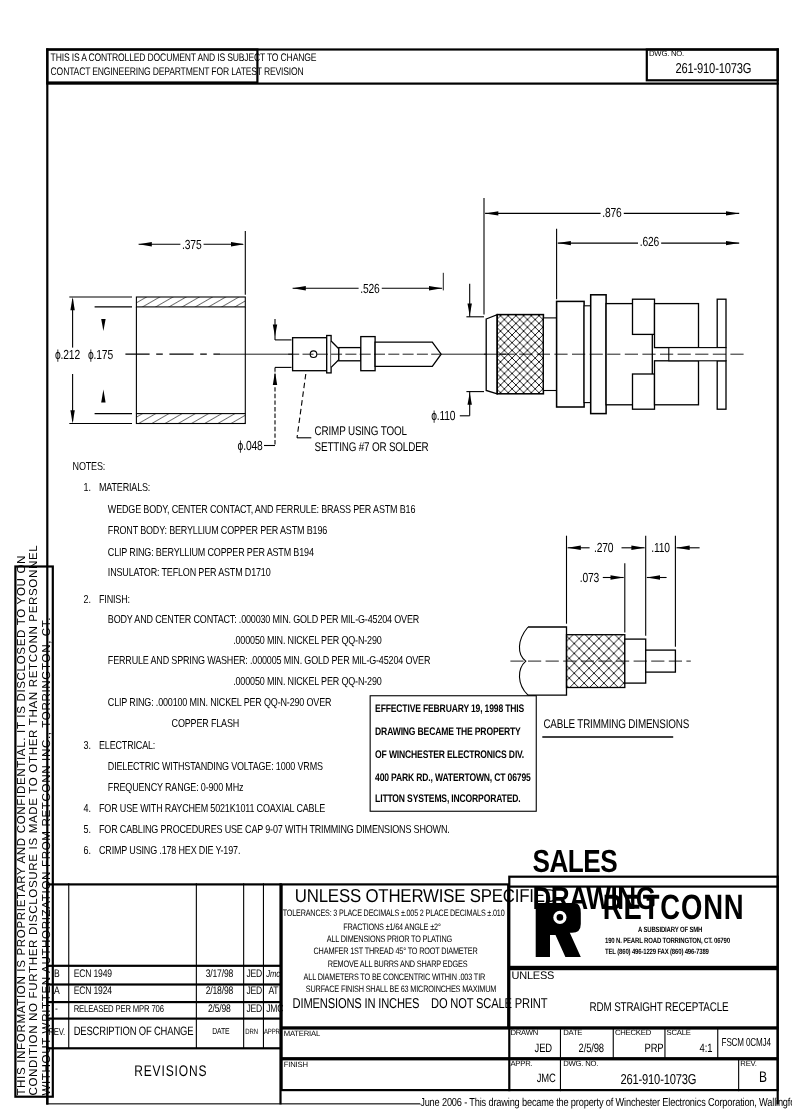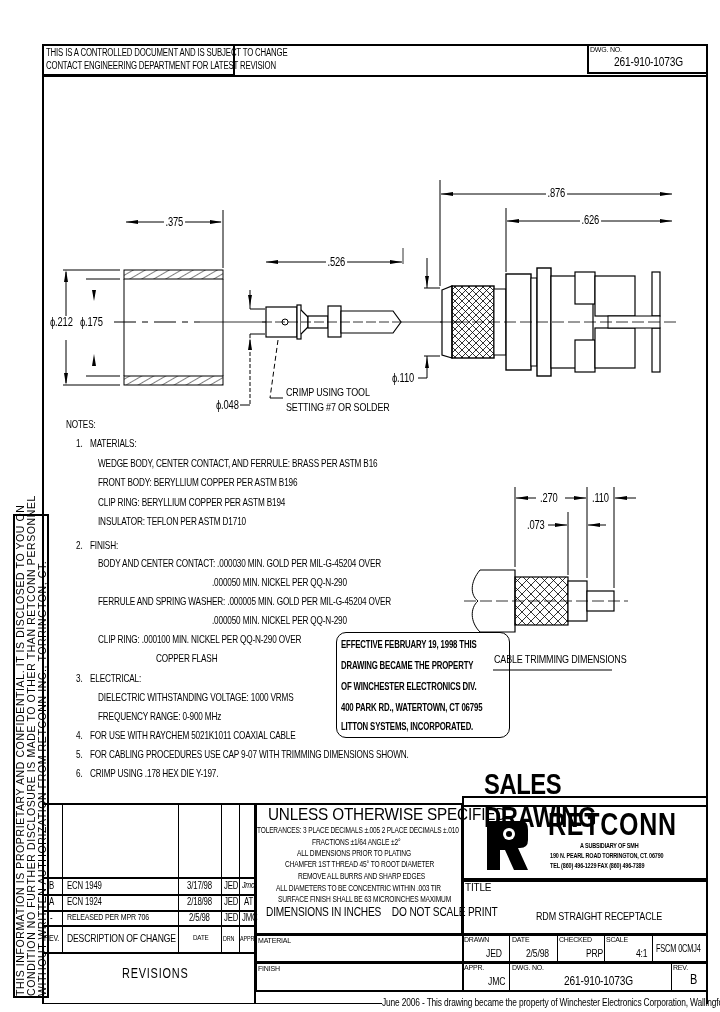--- a/index.html
+++ b/index.html
@@ -218,21 +218,21 @@
   <div class="abs t cond" style="left:98px;top:711px;">FREQUENCY RANGE: 0-900 MHz</div>
 
   <div class="abs t cond" style="left:76px;top:730px;">4.</div>
   <div class="abs t cond" style="left:90px;top:730px;">FOR USE WITH RAYCHEM 5021K1011 COAXIAL CABLE</div>
   <div class="abs t cond" style="left:76px;top:749px;">5.</div>
   <div class="abs t cond" style="left:90px;top:749px;">FOR CABLING PROCEDURES USE CAP 9-07 WITH TRIMMING DIMENSIONS SHOWN.</div>
   <div class="abs t cond" style="left:76px;top:768px;">6.</div>
   <div class="abs t cond" style="left:90px;top:768px;">CRIMP USING .178 HEX DIE Y-197.</div>
 </div>
 
-<div class="box" style="left:336px;top:632px;width:174px;height:106px;border-width:1.5px;border-radius:10px;">
+<div class="box" style="left:336px;top:632px;width:152px;height:106px;border-width:1.5px;">
   <div class="abs t bold cond" style="left:4px;top:7px;font-size:10px;">EFFECTIVE FEBRUARY 19, 1998 THIS</div>
   <div class="abs t bold cond" style="left:4px;top:28px;font-size:10px;">DRAWING BECAME THE PROPERTY</div>
   <div class="abs t bold cond" style="left:4px;top:49px;font-size:10px;">OF WINCHESTER ELECTRONICS DIV.</div>
   <div class="abs t bold cond" style="left:4px;top:70px;font-size:10px;">400 PARK RD., WATERTOWN, CT 06795</div>
   <div class="abs t bold cond" style="left:4px;top:89px;font-size:10px;">LITTON SYSTEMS, INCORPORATED.</div>
 </div>
 
 <div class="box" style="left:462px;top:796px;width:246px;height:84px;border-width:2px;"></div>
 <div class="hline" style="left:462px;top:805px;width:246px;"></div>
 <div class="abs sales-title" style="left:484px;top:768px;">SALES DRAWING</div>
@@ -246,21 +246,21 @@
 <div class="abs t cond" style="left:257px;top:826px;font-size:8.5px;transform:scaleX(0.77);">TOLERANCES: 3 PLACE DECIMALS ±.005 2 PLACE DECIMALS ±.010</div>
 <div class="abs t cond" style="left:312px;top:838px;font-size:8.5px;">FRACTIONS ±1/64 ANGLE ±2°</div>
 <div class="abs t cond" style="left:297px;top:849px;font-size:8.5px;">ALL DIMENSIONS PRIOR TO PLATING</div>
 <div class="abs t cond" style="left:285px;top:860px;font-size:8.5px;">CHAMFER 1ST THREAD 45° TO ROOT DIAMETER</div>
 <div class="abs t cond" style="left:298px;top:872px;font-size:8.5px;">REMOVE ALL BURRS AND SHARP EDGES</div>
 <div class="abs t cond" style="left:276px;top:884px;font-size:8.5px;">ALL DIAMETERS TO BE CONCENTRIC WITHIN .003 TIR</div>
 <div class="abs t cond" style="left:278px;top:895px;font-size:8.5px;">SURFACE FINISH SHALL BE 63 MICROINCHES MAXIMUM</div>
 <div class="abs t cond" style="left:266px;top:905px;font-size:13px;white-space:pre;">DIMENSIONS IN INCHES    DO NOT SCALE PRINT</div>
 
 <div class="box" style="left:462px;top:880px;width:246px;height:55px;border-width:2px;"></div>
-<div class="abs t" style="left:465px;top:883px;font-size:10px;">TITLE</div>
+<div class="abs t" style="left:465px;top:883px;font-size:10px;">UNLESS</div>
 <div class="abs t cond" style="left:536px;top:911px;font-size:11.5px;">RDM STRAIGHT RECEPTACLE</div>
 
 <div class="box" style="left:255px;top:934px;width:453px;height:29px;border-width:2px;"></div>
 <div class="box" style="left:255px;top:962px;width:453px;height:30px;border-width:2px;"></div>
 <div class="vline" style="left:462px;top:934px;height:58px;"></div>
 <div class="vthin" style="left:509px;top:934px;height:58px;"></div>
 <div class="vthin" style="left:557px;top:934px;height:29px;"></div>
 <div class="vthin" style="left:604px;top:934px;height:29px;"></div>
 <div class="vthin" style="left:652px;top:934px;height:29px;"></div>
 <div class="vthin" style="left:671px;top:962px;height:30px;"></div>

